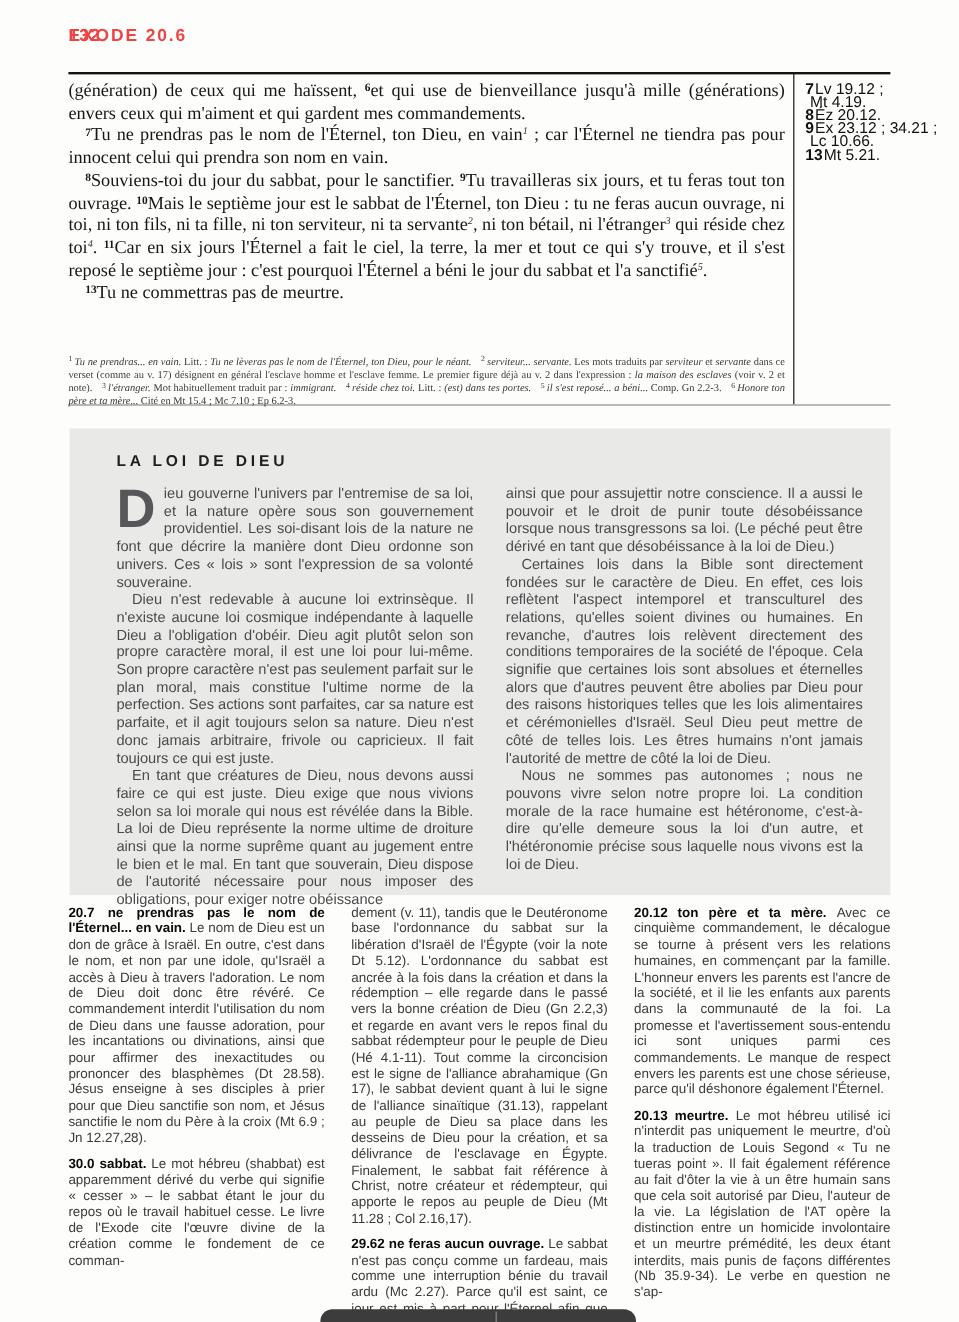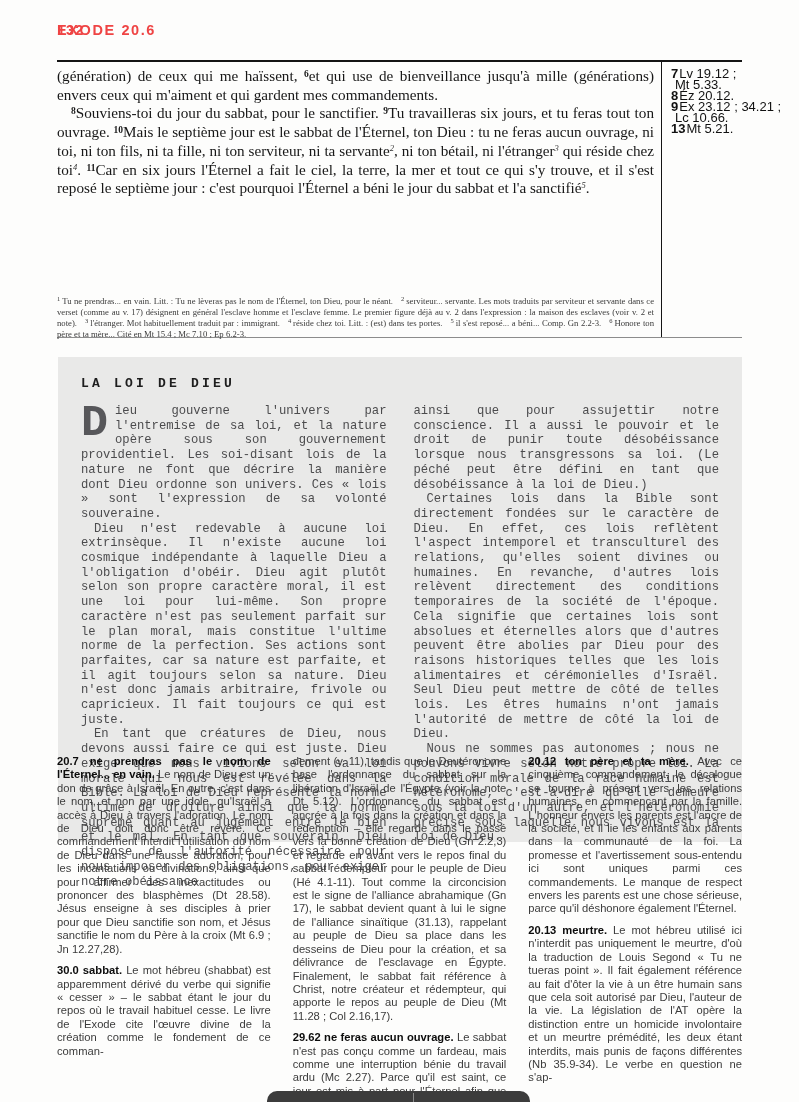--- a/index.html
+++ b/index.html
@@ -26,25 +26,25 @@
   .mrefs{position:absolute;top:69px;left:671px;width:72px;
     font-family:"Liberation Sans", sans-serif;font-size:13px;line-height:10.9px;color:#111;}
   .mrefs .line{white-space:nowrap;}
   .mrefs .line.cont{padding-left:4px;}
   .mrefs b{font-weight:700;margin-right:1px;}
 
   .footnotes{position:absolute;top:296px;left:57px;width:597px;
     font-size:8.7px;line-height:11px;text-align:justify;color:#3a3a3a;}
   .footnotes sup{font-size:6.5px;line-height:0;vertical-align:3px;}
   .footnotes .fn-item{margin-right:8px;}
-  .footnotes .it{}
+  .footnotes .it{font-style:italic;}
 
-  .feature-box{position:absolute;top:357px;left:58px;width:684px;height:485px;
-    background:#e9e9e8;box-sizing:border-box;padding:19px 23px 0 23px;
-    font-family:Liberation Mono, monospace;}
+  .feature-box{position:absolute;top:357px;left:58px;width:684px;height:389px;
+    background:#e9e9e8;box-sizing:border-box;padding:19px 23px 0 39px;
+    font-family:Liberation Sans, sans-serif;}
   .box-title{font-size:13px;font-weight:700;letter-spacing:3.2px;color:#1e1e1e;margin-bottom:13px;}
   .box-cols{display:flex;gap:27px;}
   .box-col{flex:1;font-size:12.2px;line-height:14.7px;color:#4b4b4d;text-align:justify;}
   .box-col p{margin:0;}
   .box-col p.bindent{text-indent:13px;}
   .dropcap{float:left;font-size:45px;line-height:36px;font-weight:700;color:#57575a;
     padding:2px 7px 0 0;}
 
   .notes{position:absolute;top:755px;left:57px;width:685px;
     font-family:"Liberation Sans", sans-serif;display:flex;gap:22px;}
@@ -65,44 +65,46 @@
     <span class="book">EXODE 20.6</span>
     <span class="pnum">132</span>
   </div>
 
   <div class="rule-top"></div>
   <div class="rule-vert"></div>
   <div class="rule-bottom"></div>
 
   <div class="scripture">
       <p>(génération) de ceux qui me haïssent, <sup class="vnum">6</sup>et qui use de bienveillance jusqu'à mille (générations) envers ceux qui m'aiment et qui gardent mes commandements.</p>
+      <p class="indent"><sup class="vnum">7</sup>Tu ne prendras pas le nom de l'Éternel, ton Dieu, en vain<sup class="fnmark">1</sup> ; car l'Éternel ne tiendra pas pour innocent celui qui prendra son nom en vain.</p>
       <p class="indent"><sup class="vnum">8</sup>Souviens-toi du jour du sabbat, pour le sanctifier. <sup class="vnum">9</sup>Tu travailleras six jours, et tu feras tout ton ouvrage. <sup class="vnum">10</sup>Mais le septième jour est le sabbat de l'Éternel, ton Dieu : tu ne feras aucun ouvrage, ni toi, ni ton fils, ni ta fille, ni ton serviteur, ni ta servante<sup class="fnmark">2</sup>, ni ton bétail, ni l'étranger<sup class="fnmark">3</sup> qui réside chez toi<sup class="fnmark">4</sup>. <sup class="vnum">11</sup>Car en six jours l'Éternel a fait le ciel, la terre, la mer et tout ce qui s'y trouve, et il s'est reposé le septième jour : c'est pourquoi l'Éternel a béni le jour du sabbat et l'a sanctifié<sup class="fnmark">5</sup>.</p>
+      <p class="indent"><sup class="vnum">13</sup>Tu ne commettras pas de meurtre.</p>
     </div>
 
   <div class="mrefs">
       <div class="line"><b>7</b>Lv 19.12 ;</div>
-      <div class="line cont">Mt 5.33.</div>
+      <div class="line cont">Mt 4.19.</div>
       <div class="line"><b>8</b>Éz 20.12.</div>
       <div class="line"><b>9</b>Ex 23.12 ; 34.21 ;</div>
       <div class="line cont">Lc 10.66.</div>
       <div class="line"><b>13</b>Mt 5.21.</div>
     </div>
 
   <div class="footnotes"><span class="fn-item"><sup>1 </sup><span class="it">Tu ne prendras... en vain.</span> Litt. : <span class="it">Tu ne lèveras pas le nom de l'Éternel, ton Dieu, pour le néant.</span></span><span class="fn-item"><sup>2 </sup><span class="it">serviteur... servante.</span> Les mots traduits par <span class="it">serviteur</span> et <span class="it">servante</span> dans ce verset (comme au v. 17) désignent en général l'esclave homme et l'esclave femme. Le premier figure déjà au v. 2 dans l'expression : <span class="it">la maison des esclaves</span> (voir v. 2 et note).</span><span class="fn-item"><sup>3 </sup><span class="it">l'étranger.</span> Mot habituellement traduit par : <span class="it">immigrant.</span></span><span class="fn-item"><sup>4 </sup><span class="it">réside chez toi.</span> Litt. : <span class="it">(est) dans tes portes.</span></span><span class="fn-item"><sup>5 </sup><span class="it">il s'est reposé... a béni...</span> Comp. Gn 2.2-3.</span><span class="fn-item"><sup>6 </sup><span class="it">Honore ton père et ta mère...</span> Cité en Mt 15.4 ; Mc 7.10 ; Ep 6.2-3.</span></div>
 
   <div class="feature-box">
     <div class="box-title">LA LOI DE DIEU</div>
     <div class="box-cols">
       <div class="box-col" id="boxcol1">
           <p><span class="dropcap">D</span>ieu gouverne l'univers par l'entremise de sa loi, et la nature opère sous son gouvernement providentiel. Les soi-disant lois de la nature ne font que décrire la manière dont Dieu ordonne son univers. Ces « lois » sont l'expression de sa volonté souveraine.</p>
           <p class="bindent">Dieu n'est redevable à aucune loi extrinsèque. Il n'existe aucune loi cosmique indépendante à laquelle Dieu a l'obligation d'obéir. Dieu agit plutôt selon son propre caractère moral, il est une loi pour lui-même. Son propre caractère n'est pas seulement parfait sur le plan moral, mais constitue l'ultime norme de la perfection. Ses actions sont parfaites, car sa nature est parfaite, et il agit toujours selon sa nature. Dieu n'est donc jamais arbitraire, frivole ou capricieux. Il fait toujours ce qui est juste.</p>
           <p class="bindent">En tant que créatures de Dieu, nous devons aussi faire ce qui est juste. Dieu exige que nous vivions selon sa loi morale qui nous est révélée dans la Bible. La loi de Dieu représente la norme ultime de droiture ainsi que la norme suprême quant au jugement entre le bien et le mal. En tant que souverain, Dieu dispose de l'autorité nécessaire pour nous imposer des obligations, pour exiger notre obéissance</p>
         </div>
       <div class="box-col" id="boxcol2">
-          <p>ainsi que pour assujettir notre conscience. Il a aussi le pouvoir et le droit de punir toute désobéissance lorsque nous transgressons sa loi. (Le péché peut être défini en tant que désobéissance à la loi de Dieu.)</p>
+          <p>ainsi que pour assujettir notre conscience. Il a aussi le pouvoir et le droit de punir toute désobéissance lorsque nous transgressons sa loi. (Le péché peut être dérivé en tant que désobéissance à la loi de Dieu.)</p>
           <p class="bindent">Certaines lois dans la Bible sont directement fondées sur le caractère de Dieu. En effet, ces lois reflètent l'aspect intemporel et transculturel des relations, qu'elles soient divines ou humaines. En revanche, d'autres lois relèvent directement des conditions temporaires de la société de l'époque. Cela signifie que certaines lois sont absolues et éternelles alors que d'autres peuvent être abolies par Dieu pour des raisons historiques telles que les lois alimentaires et cérémonielles d'Israël. Seul Dieu peut mettre de côté de telles lois. Les êtres humains n'ont jamais l'autorité de mettre de côté la loi de Dieu.</p>
           <p class="bindent">Nous ne sommes pas autonomes ; nous ne pouvons vivre selon notre propre loi. La condition morale de la race humaine est hétéronome, c'est-à-dire qu'elle demeure sous la loi d'un autre, et l'hétéronomie précise sous laquelle nous vivons est la loi de Dieu.</p>
         </div>
     </div>
   </div>
 
   <div class="notes">
     <div class="note-col">
         <p><b class="lead">20.7 ne prendras pas le nom de l'Éternel... en vain. </b>Le nom de Dieu est un don de grâce à Israël. En outre, c'est dans le nom, et non par une idole, qu'Israël a accès à Dieu à travers l'adoration. Le nom de Dieu doit donc être révéré. Ce commandement interdit l'utilisation du nom de Dieu dans une fausse adoration, pour les incantations ou divinations, ainsi que pour affirmer des inexactitudes ou prononcer des blasphèmes (Dt 28.58). Jésus enseigne à ses disciples à prier pour que Dieu sanctifie son nom, et Jésus sanctifie le nom du Père à la croix (Mt 6.9 ; Jn 12.27,28).</p>
         <p><b class="lead">30.0 sabbat. </b>Le mot hébreu (shabbat) est apparemment dérivé du verbe qui signifie « cesser » – le sabbat étant le jour du repos où le travail habituel cesse. Le livre de l'Exode cite l'œuvre divine de la création comme le fondement de ce comman-</p>

